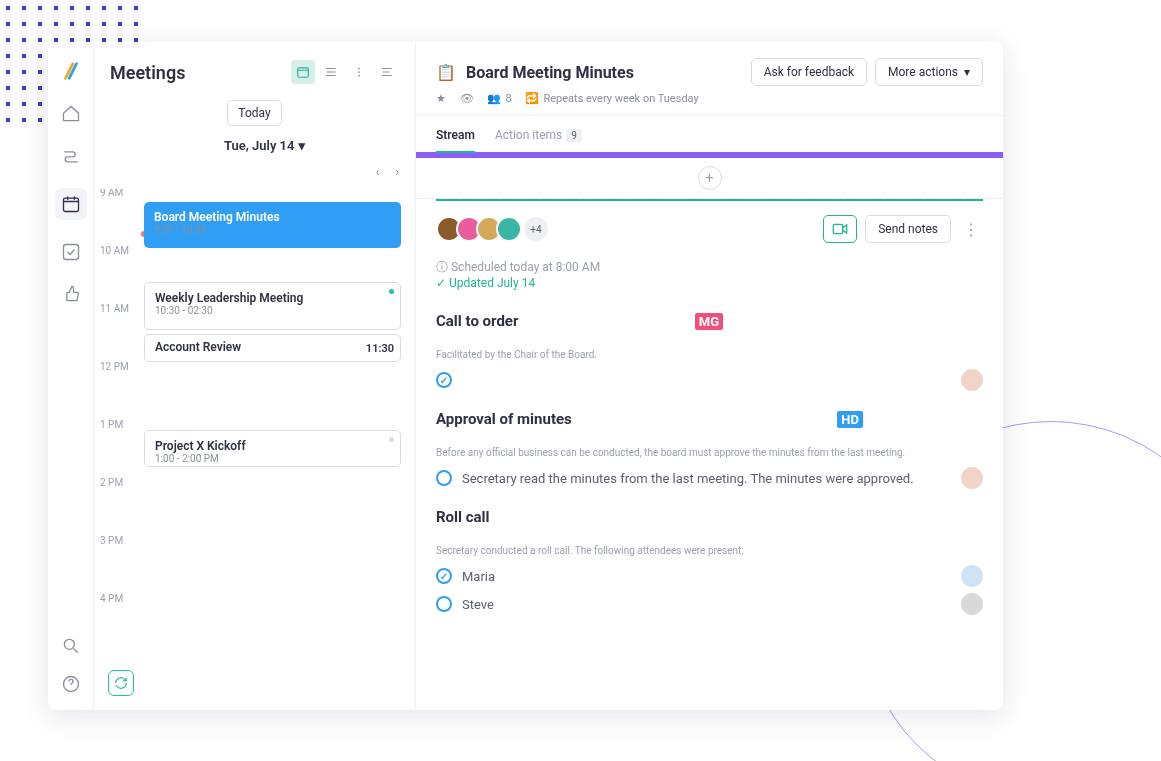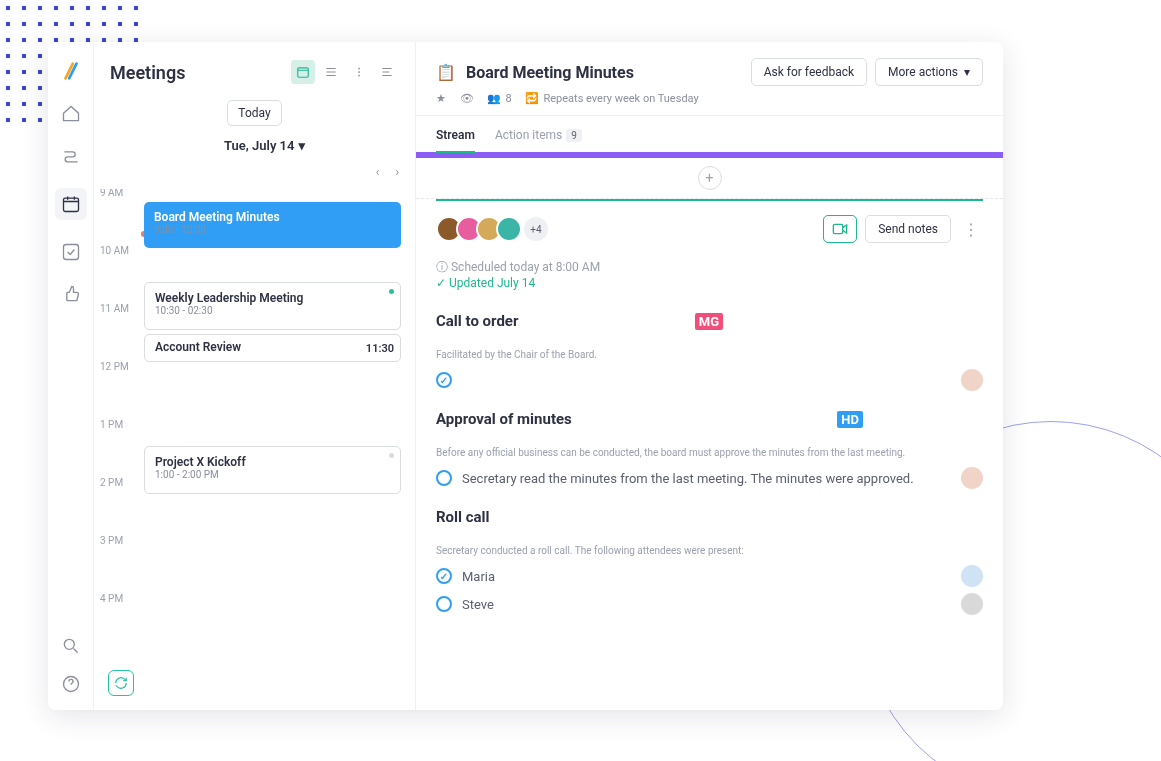--- a/index.html
+++ b/index.html
@@ -227,21 +227,21 @@
         <div class="evt out" style="top:24px;height:28px;padding:5px 10px">
           <div class="t">Account Review</div>
           <span class="timer">11:30</span>
         </div>
       </div>
       <div class="hourrow">
           <span class="hourlabel">12 PM</span>
         </div>
       <div class="hourrow">
           <span class="hourlabel">1 PM</span>
-        <div class="evt out" style="top:20px;height:48px">
+        <div class="evt out" style="top:4px;height:37px">
           <span class="dot" style="background:#d9dce1"></span>
           <div class="t">Project X Kickoff</div>
           <div class="sub">1:00 - 2:00 PM</div>
         </div>
       </div>
       <div class="hourrow">
           <span class="hourlabel">2 PM</span>
         </div>
       <div class="hourrow">
           <span class="hourlabel">3 PM</span>

